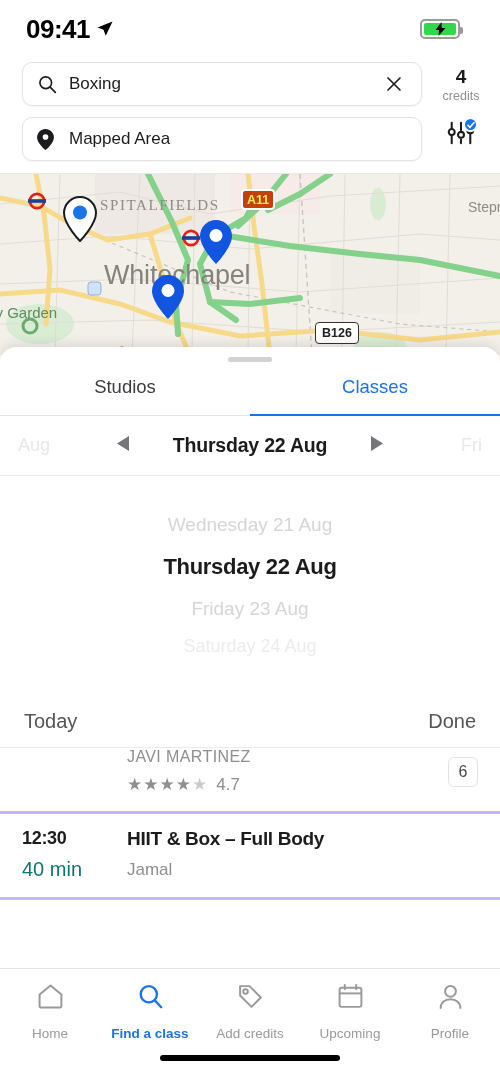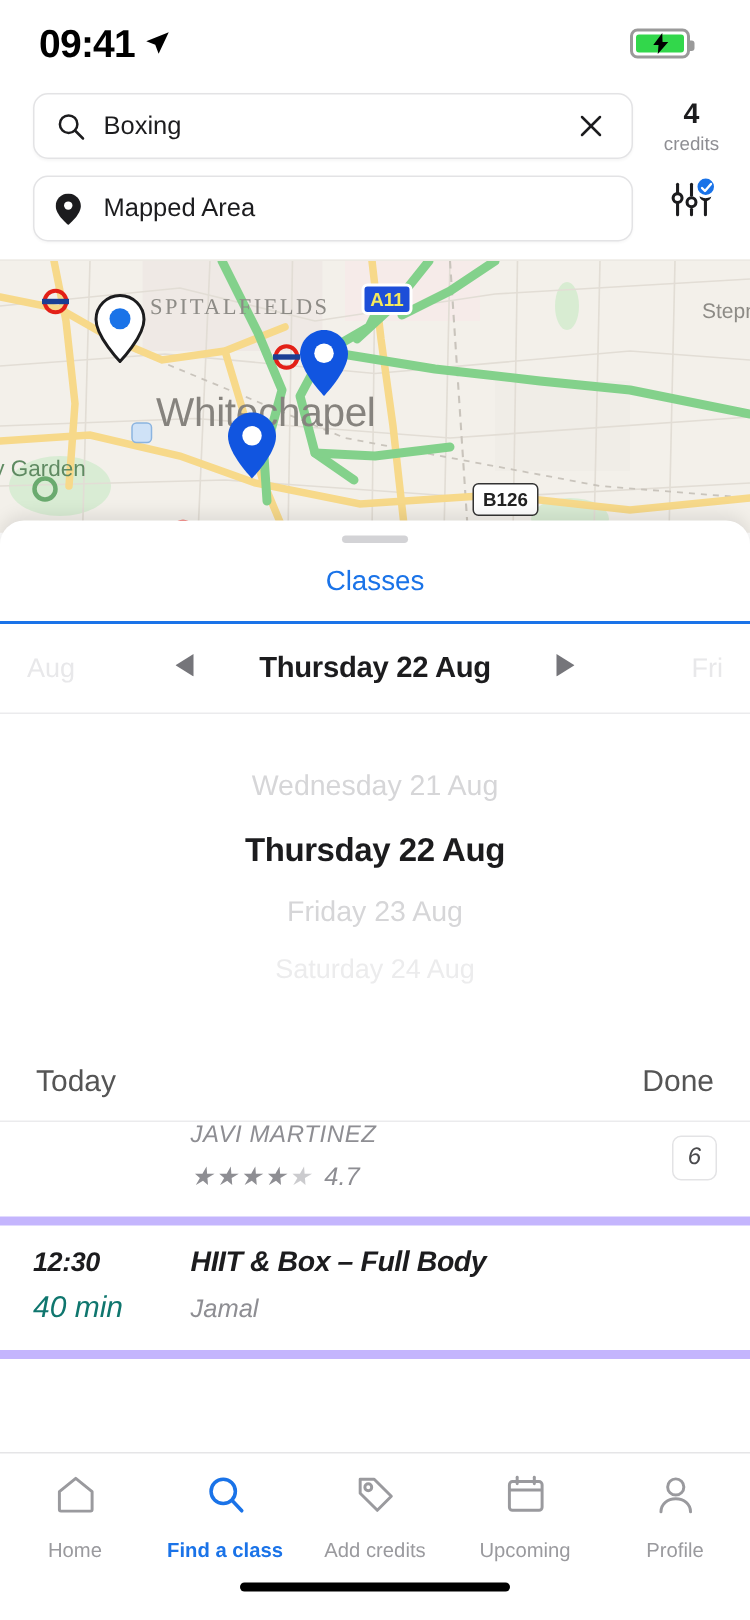--- a/index.html
+++ b/index.html
@@ -98,21 +98,21 @@
   .lbl-spitalfields { left: 100px; top: 23px; font-size: 15px; letter-spacing: 1.6px; font-family: Liberation Serif, serif; }
   .lbl-whitechapel  { left: 104px; top: 86px; font-size: 27px; color:#86837e; letter-spacing: -0.2px;}
   .lbl-garden       { left: -12px; top: 130px; font-size: 15px; color:#5f8a62; }
   .lbl-stepney      { left: 468px; top: 25px; font-size: 14px; }
   .shield {
     position:absolute; display:flex; align-items:center; justify-content:center;
     font-size: 12.5px; font-weight: bold;
   }
   .shield-a11 {
     left: 241px; top: 15px; width: 34px; height: 21px;
-    background:#1d4ed8; border:2px solid #fff; border-radius:4px;
+    background:#c2410c; border:2px solid #fff; border-radius:4px;
     color:#f5e95c;
   }
   .shield-b126 {
     left: 315px; top: 148px; width: 44px; height: 22px;
     background:#fff; border:1.5px solid #333; border-radius:4px; color:#222;
   }
   .shield-b-partial {
     left: 366px; top: 176px; width: 44px; height: 22px;
     background:#fff; border:1.5px solid #333; border-radius:4px; color:#222;
   }
@@ -171,23 +171,22 @@
     display:flex; align-items:center; justify-content:space-between;
     padding: 16px 24px 14px 24px;
     border-bottom: 1px solid #ebebed;
   }
   .wheel-bar span { font-size: 20px; color:#555; cursor:pointer; }
 
   
   .classlist { flex:1; overflow:hidden; }
   .class-row {
     display:flex; padding: 14px 22px 16px 22px;
-    border-bottom: 6px solid #c4b5fd;
+    border-bottom: 3px solid #c4b5fd;
     cursor:pointer;
-    font-style:italic;
   }
   .class-time { width: 105px; flex-shrink:0; }
   .class-hour { font-size: 18px; font-weight: bold; color:#1c1c1e; letter-spacing:-0.3px;}
   .class-dur  { font-size: 20px; color:#0f766e; margin-top: 9px; }
   .class-info { flex:1; min-width:0; }
   .class-title { font-size: 19px; font-weight: bold; color:#1c1c1e; letter-spacing:-0.3px;}
   .class-studio { font-size: 17px; color:#8e8e93; margin-top: 10px; }
   .class-coach  { font-size: 17px; color:#8e8e93; margin-top: 10px; }
   .class-trainer { font-size: 16px; color:#8e8e93; letter-spacing: 0.4px; }
   .class-rating { display:flex; align-items:center; gap:8px; margin-top: 8px; }
@@ -378,20 +377,21 @@
     <svg class="pin" style="left:150px; top:100px" width="36" height="46" viewBox="0 0 36 46">
       <path d="M18 1C9.2 1 2 8.2 2 17c0 11.5 16 28 16 28s16-16.5 16-28C34 8.2 26.8 1 18 1z" fill="#1155e0"></path>
       <circle cx="18" cy="16.5" r="6.5" fill="#fff"></circle>
     </svg>
   </div>
 
   <div class="sheet">
     <div class="grabber"></div>
 
     <div class="tabs">
+      <div class="tab">Studios</div>
       <div class="tab active">Classes</div>
     </div>
 
     <div class="datenav">
       <span class="datenav-ghost">Aug</span>
       <span class="datenav-arrow">
         <svg width="13" height="15" viewBox="0 0 13 15">
             <path d="M12 0 0 7.5 12 15z" fill="#75757a"></path>
           </svg>
       </span>

